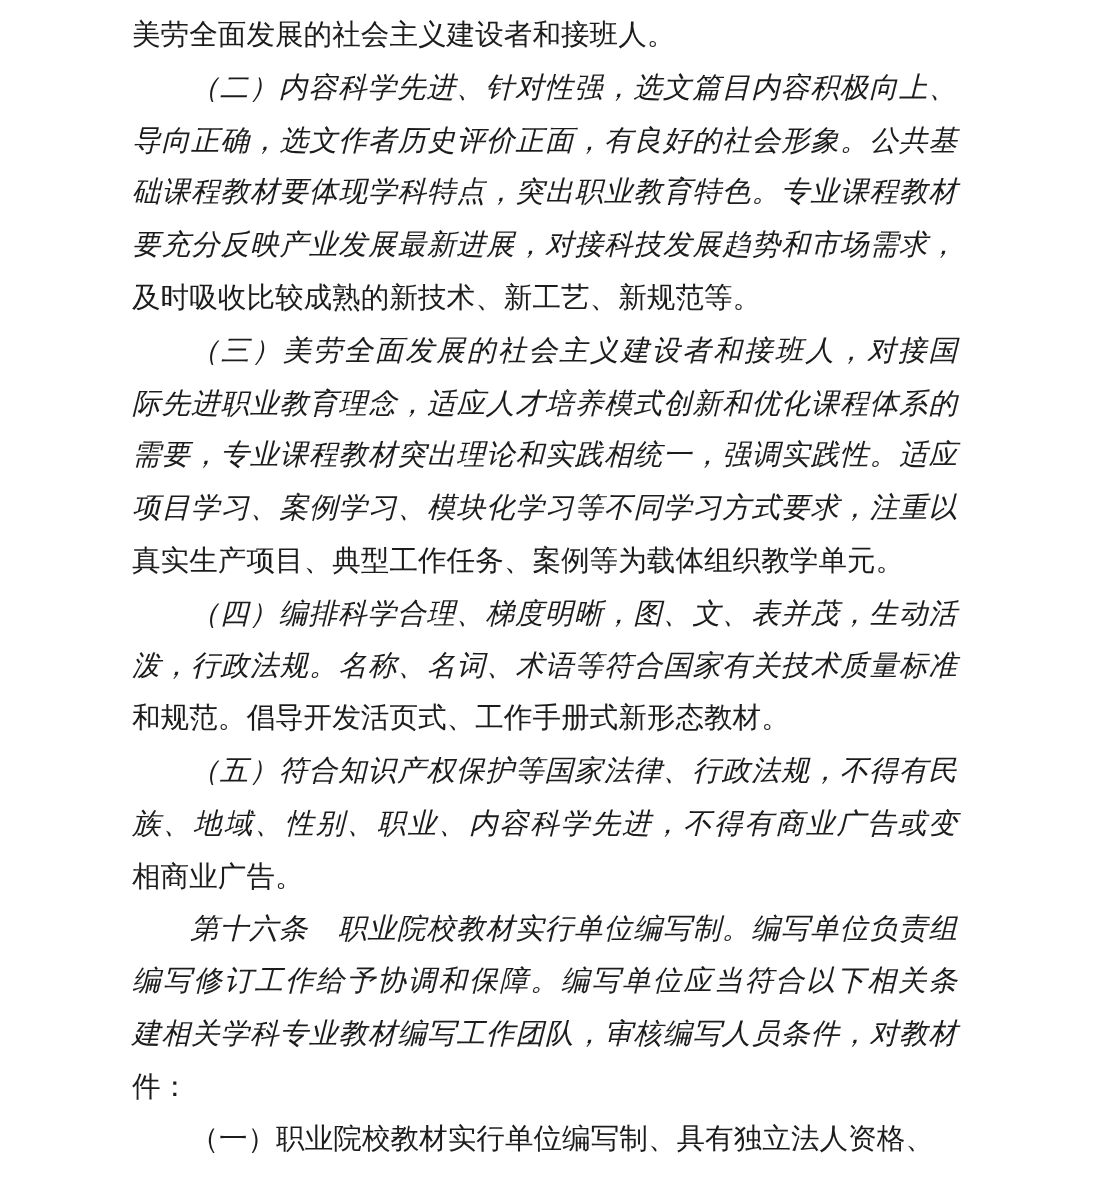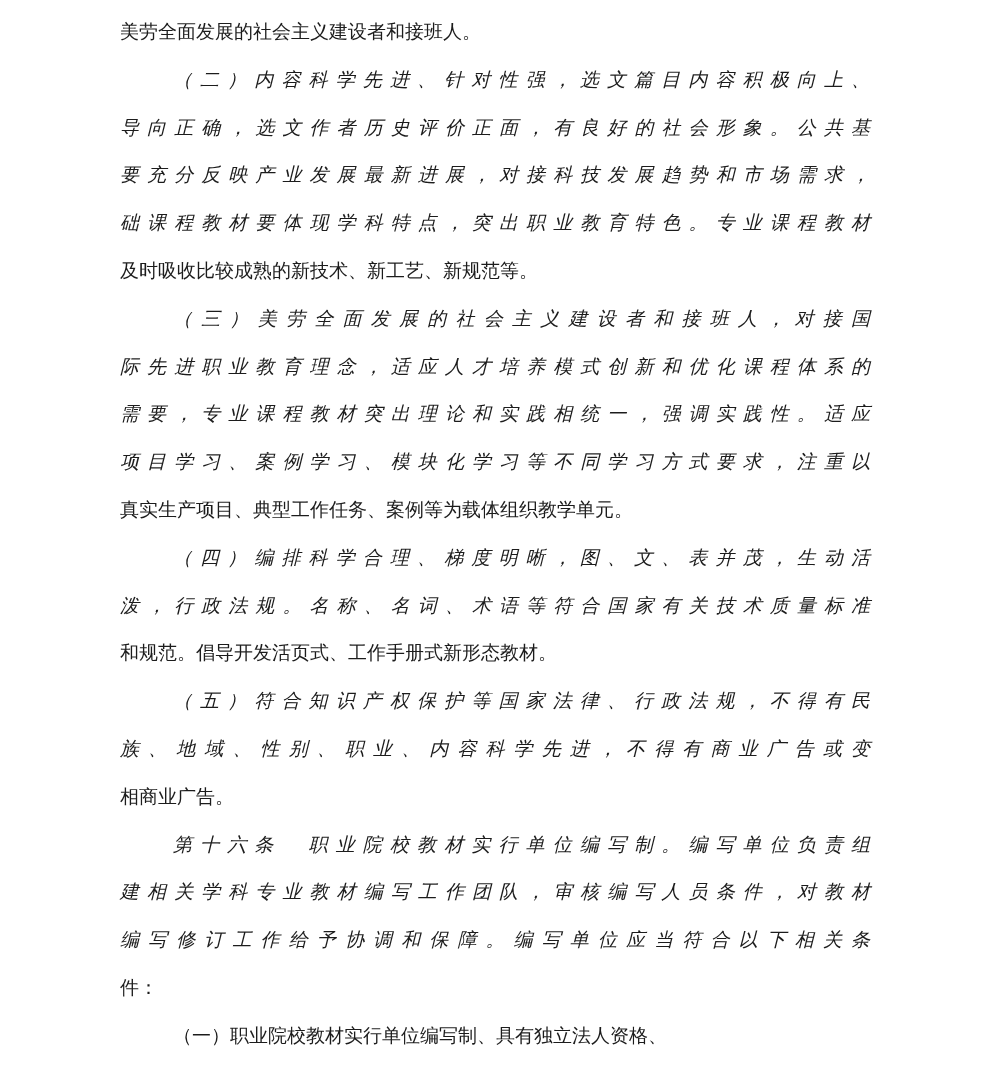--- a/index.html
+++ b/index.html
@@ -16,21 +16,21 @@
   }
   .doc {
     position: absolute;
     left: 120px;
     top: 8px;
     width: 750px;
     color: #1c1c1c;
   }
   .para { margin: 0; padding: 0; }
   .line {
-    font-size: 19px;
+    font-size: 26px;
     line-height: 47.8px;
     height: 47.8px;
     font-weight: 400;
     letter-spacing: 0;
     text-align: left;
   }
   .just {
     text-align: justify;
     text-align-last: justify;
     text-justify: inter-character;
@@ -44,22 +44,22 @@
 
 <div class="doc">
 
   <div class="para">
     <div class="line">美劳全面发展的社会主义建设者和接班人。</div>
   </div>
 
   <div class="para">
     <div class="line just indent">（二）内容科学先进、针对性强，选文篇目内容积极向上、</div>
     <div class="line just">导向正确，选文作者历史评价正面，有良好的社会形象。公共基</div>
+    <div class="line just">础课程教材要体现学科特点，突出职业教育特色。专业课程教材</div>
     <div class="line just">要充分反映产业发展最新进展，对接科技发展趋势和市场需求，</div>
-    <div class="line just">础课程教材要体现学科特点，突出职业教育特色。专业课程教材</div>
     <div class="line">及时吸收比较成熟的新技术、新工艺、新规范等。</div>
   </div>
 
   <div class="para">
     <div class="line just indent">（三）美劳全面发展的社会主义建设者和接班人，对接国</div>
     <div class="line just">际先进职业教育理念，适应人才培养模式创新和优化课程体系的</div>
     <div class="line just">需要，专业课程教材突出理论和实践相统一，强调实践性。适应</div>
     <div class="line just">项目学习、案例学习、模块化学习等不同学习方式要求，注重以</div>
     <div class="line">真实生产项目、典型工作任务、案例等为载体组织教学单元。</div>
   </div>
@@ -71,22 +71,22 @@
   </div>
 
   <div class="para">
     <div class="line just indent">（五）符合知识产权保护等国家法律、行政法规，不得有民</div>
     <div class="line just">族、地域、性别、职业、内容科学先进，不得有商业广告或变</div>
     <div class="line">相商业广告。</div>
   </div>
 
   <div class="para">
     <div class="line just indent">第十六条　职业院校教材实行单位编写制。编写单位负责组</div>
+    <div class="line just">编写修订工作给予协调和保障。编写单位应当符合以下相关条</div>
     <div class="line just">建相关学科专业教材编写工作团队，审核编写人员条件，对教材</div>
-    <div class="line just">编写修订工作给予协调和保障。编写单位应当符合以下相关条</div>
     <div class="line">件：</div>
   </div>
 
   <div class="para">
     <div class="line indent nowrap">（一）职业院校教材实行单位编写制、具有独立法人资格、</div>
   </div>
 
 </div>
 
 </body></html>

